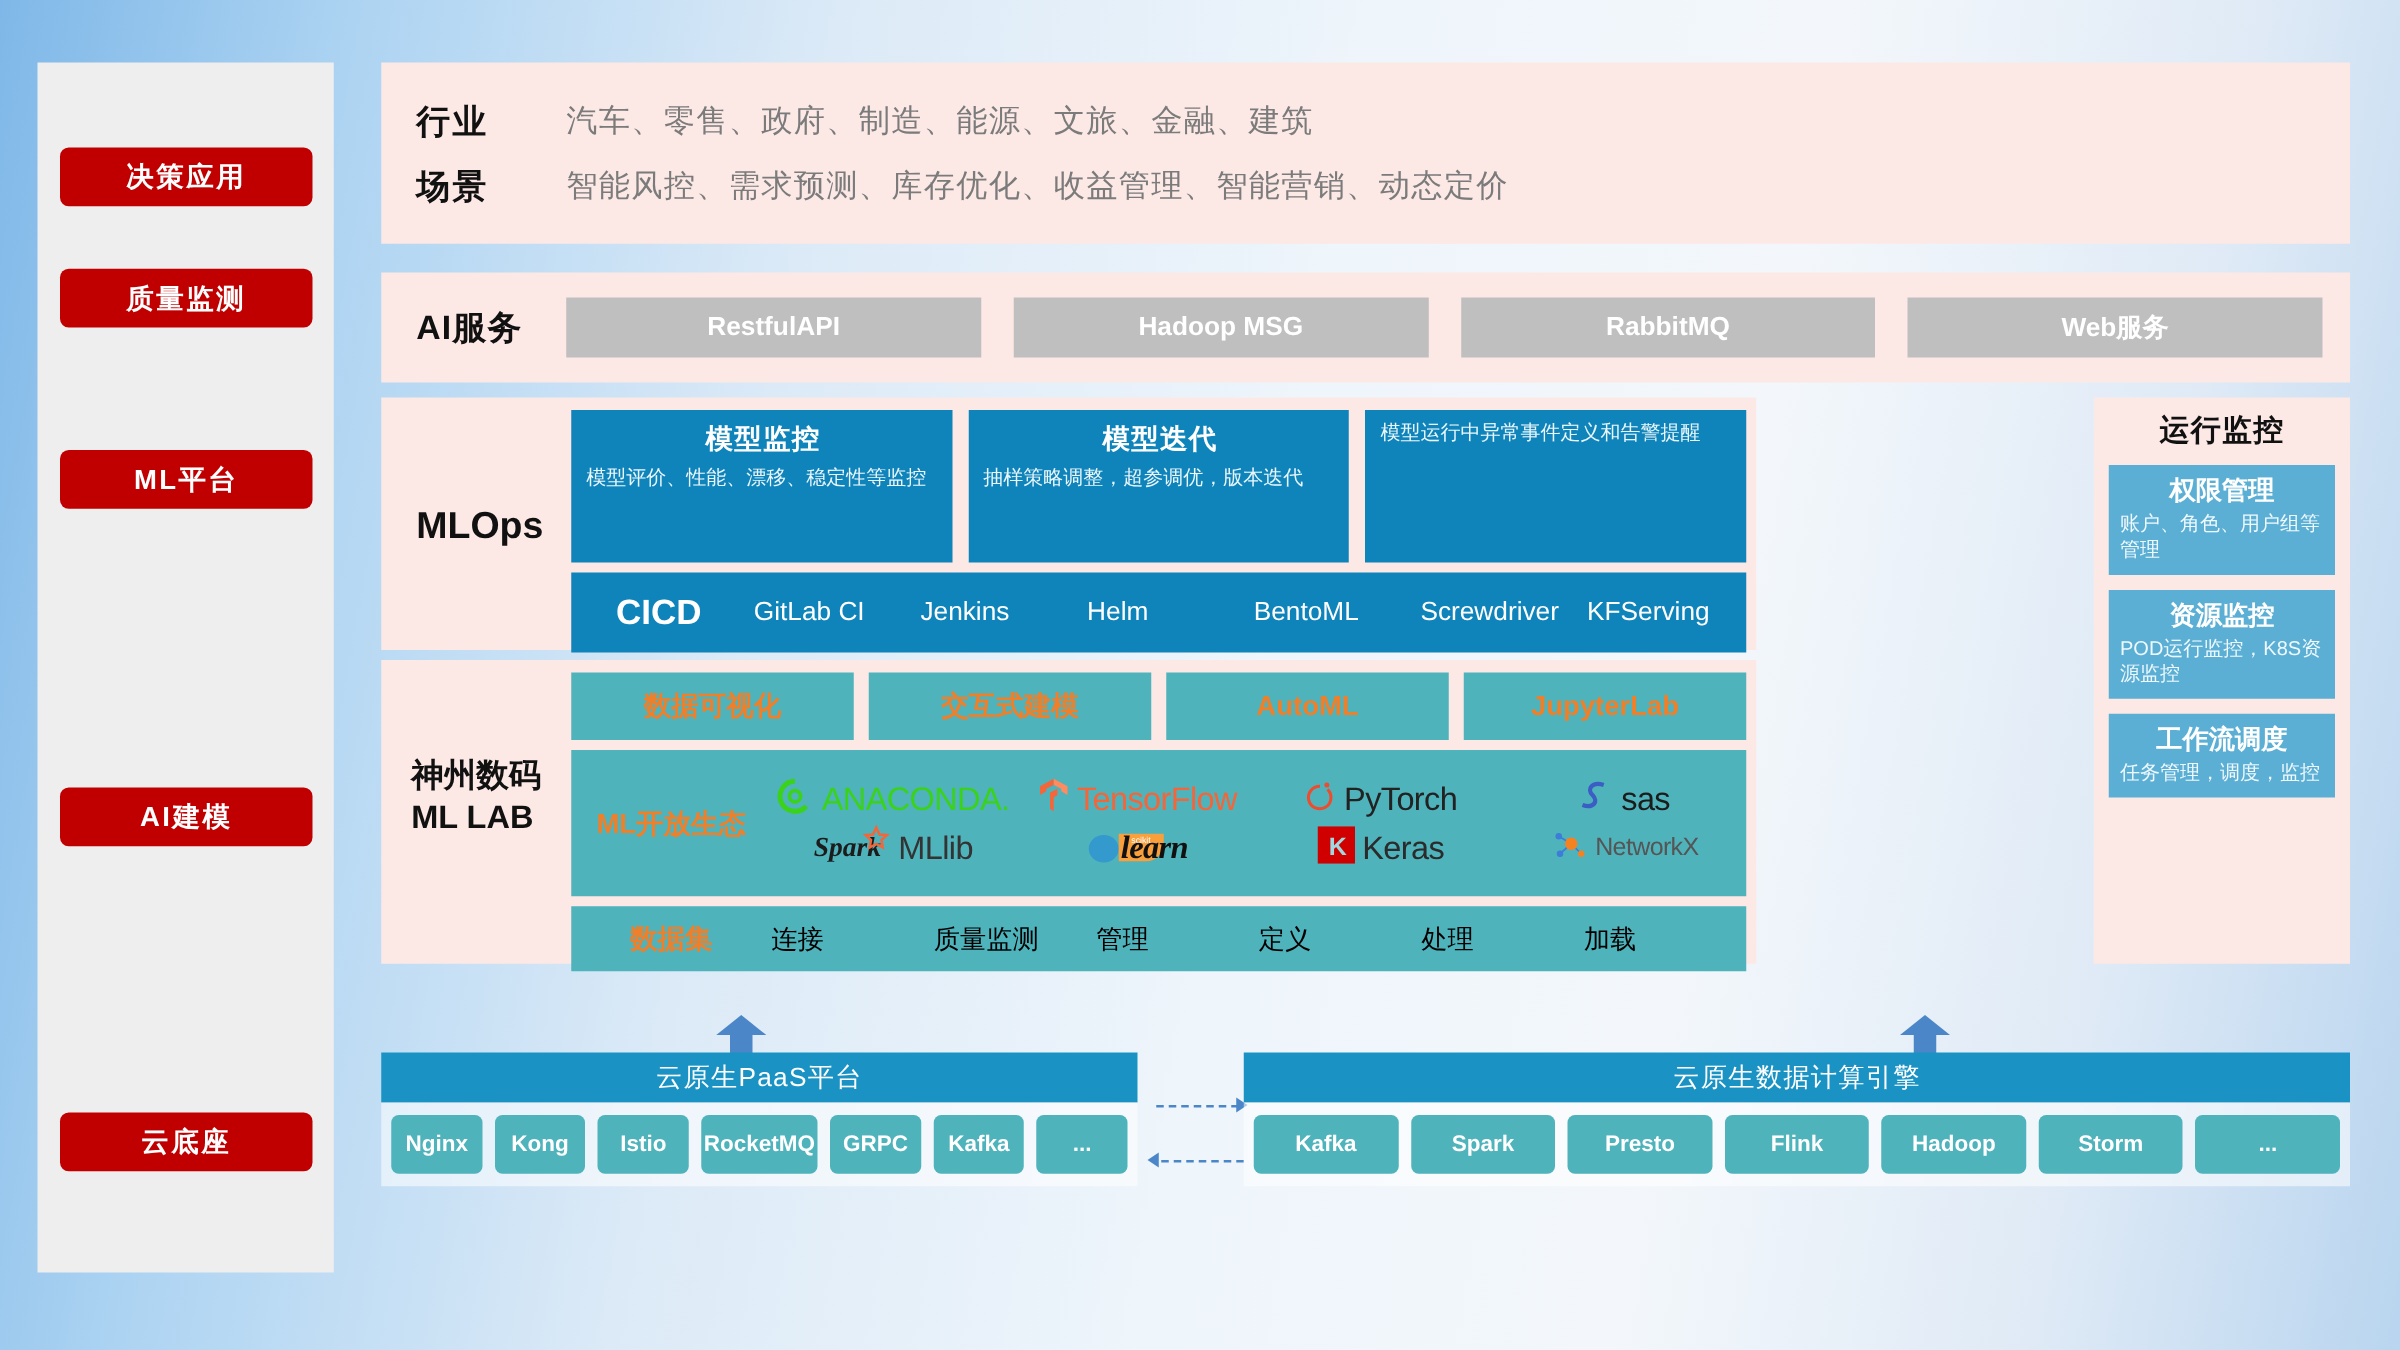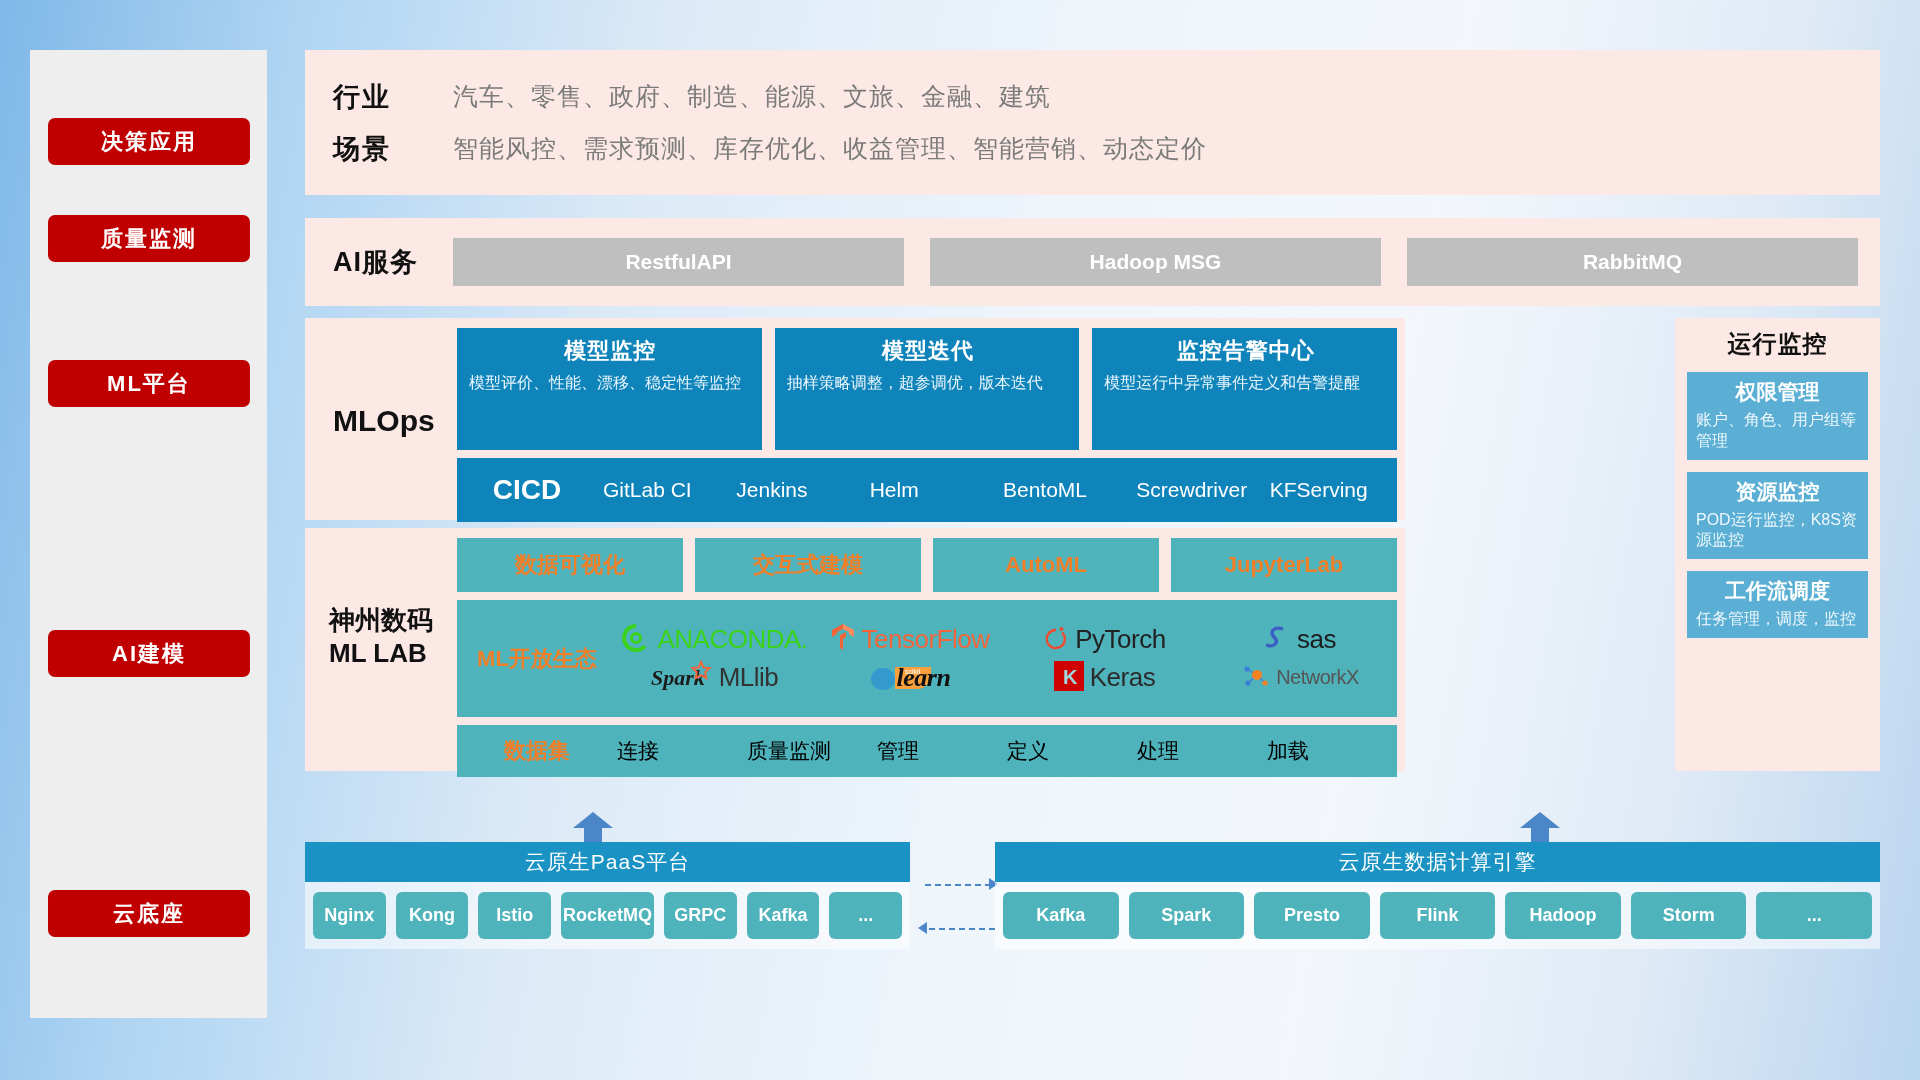--- a/index.html
+++ b/index.html
@@ -193,37 +193,37 @@
       </div>
     </div>
   </div>
 
   <div class="band" id="band-aiservice">
     <div class="ai-label">AI服务</div>
     <div class="ai-chips">
       <div class="ai-chip">RestfulAPI</div>
       <div class="ai-chip">Hadoop MSG</div>
       <div class="ai-chip">RabbitMQ</div>
+      <div class="ai-chip">Web服务</div>
     </div>
   </div>
 
   <div class="band" id="band-mlops">
     <div class="mlops-label">MLOps</div>
     <div class="mlops-right">
       <div class="mlops-cards">
         <div class="mlops-card">
           <h4>模型监控</h4>
           <p>模型评价、性能、漂移、稳定性等监控</p>
         </div>
         <div class="mlops-card">
           <h4>模型迭代</h4>
           <p>抽样策略调整，超参调优，版本迭代</p>
         </div>
         <div class="mlops-card">
-          <h4>监控告警中心</h4>
           <p>模型运行中异常事件定义和告警提醒</p>
         </div>
       </div>
       <div class="cicd-bar">
         <div class="cicd-title">CICD</div>
         <div class="cicd-items">
           <div class="cicd-item">GitLab CI</div>
           <div class="cicd-item">Jenkins</div>
           <div class="cicd-item">Helm</div>
           <div class="cicd-item">BentoML</div>

